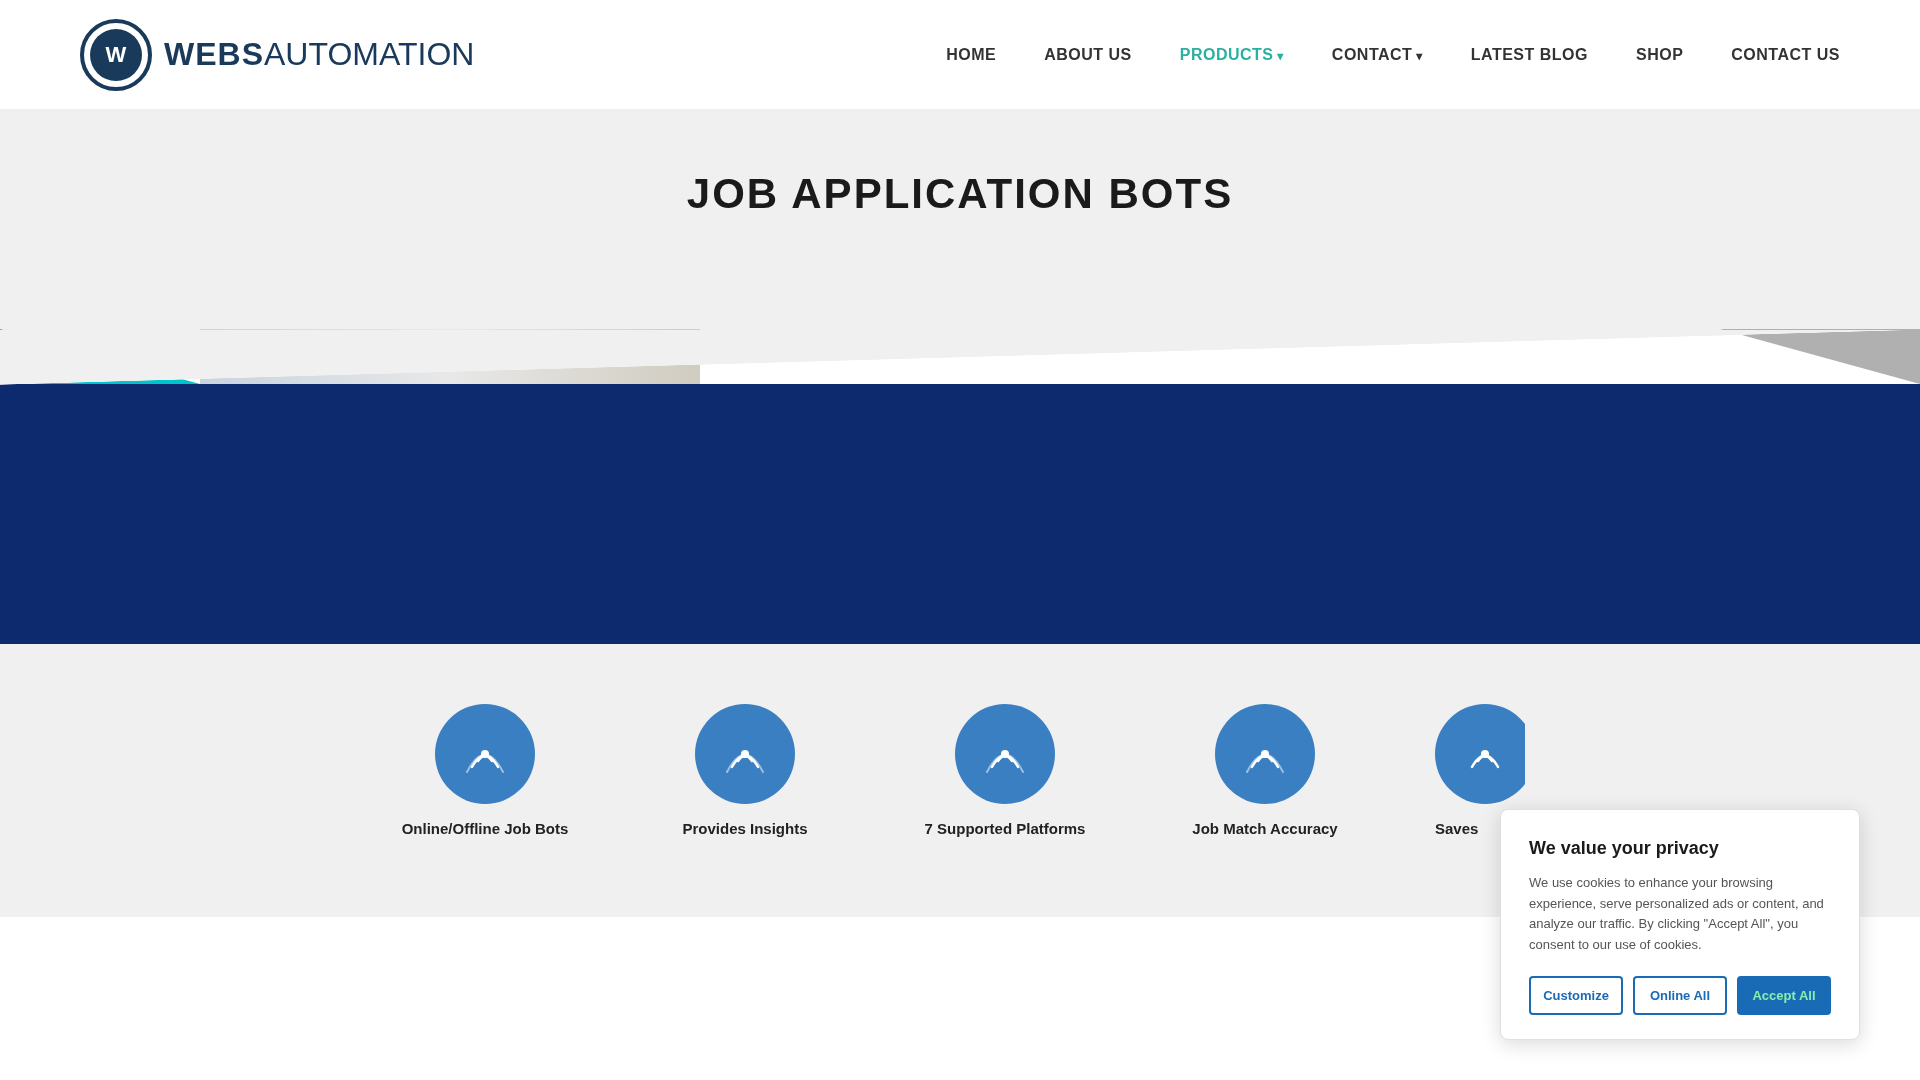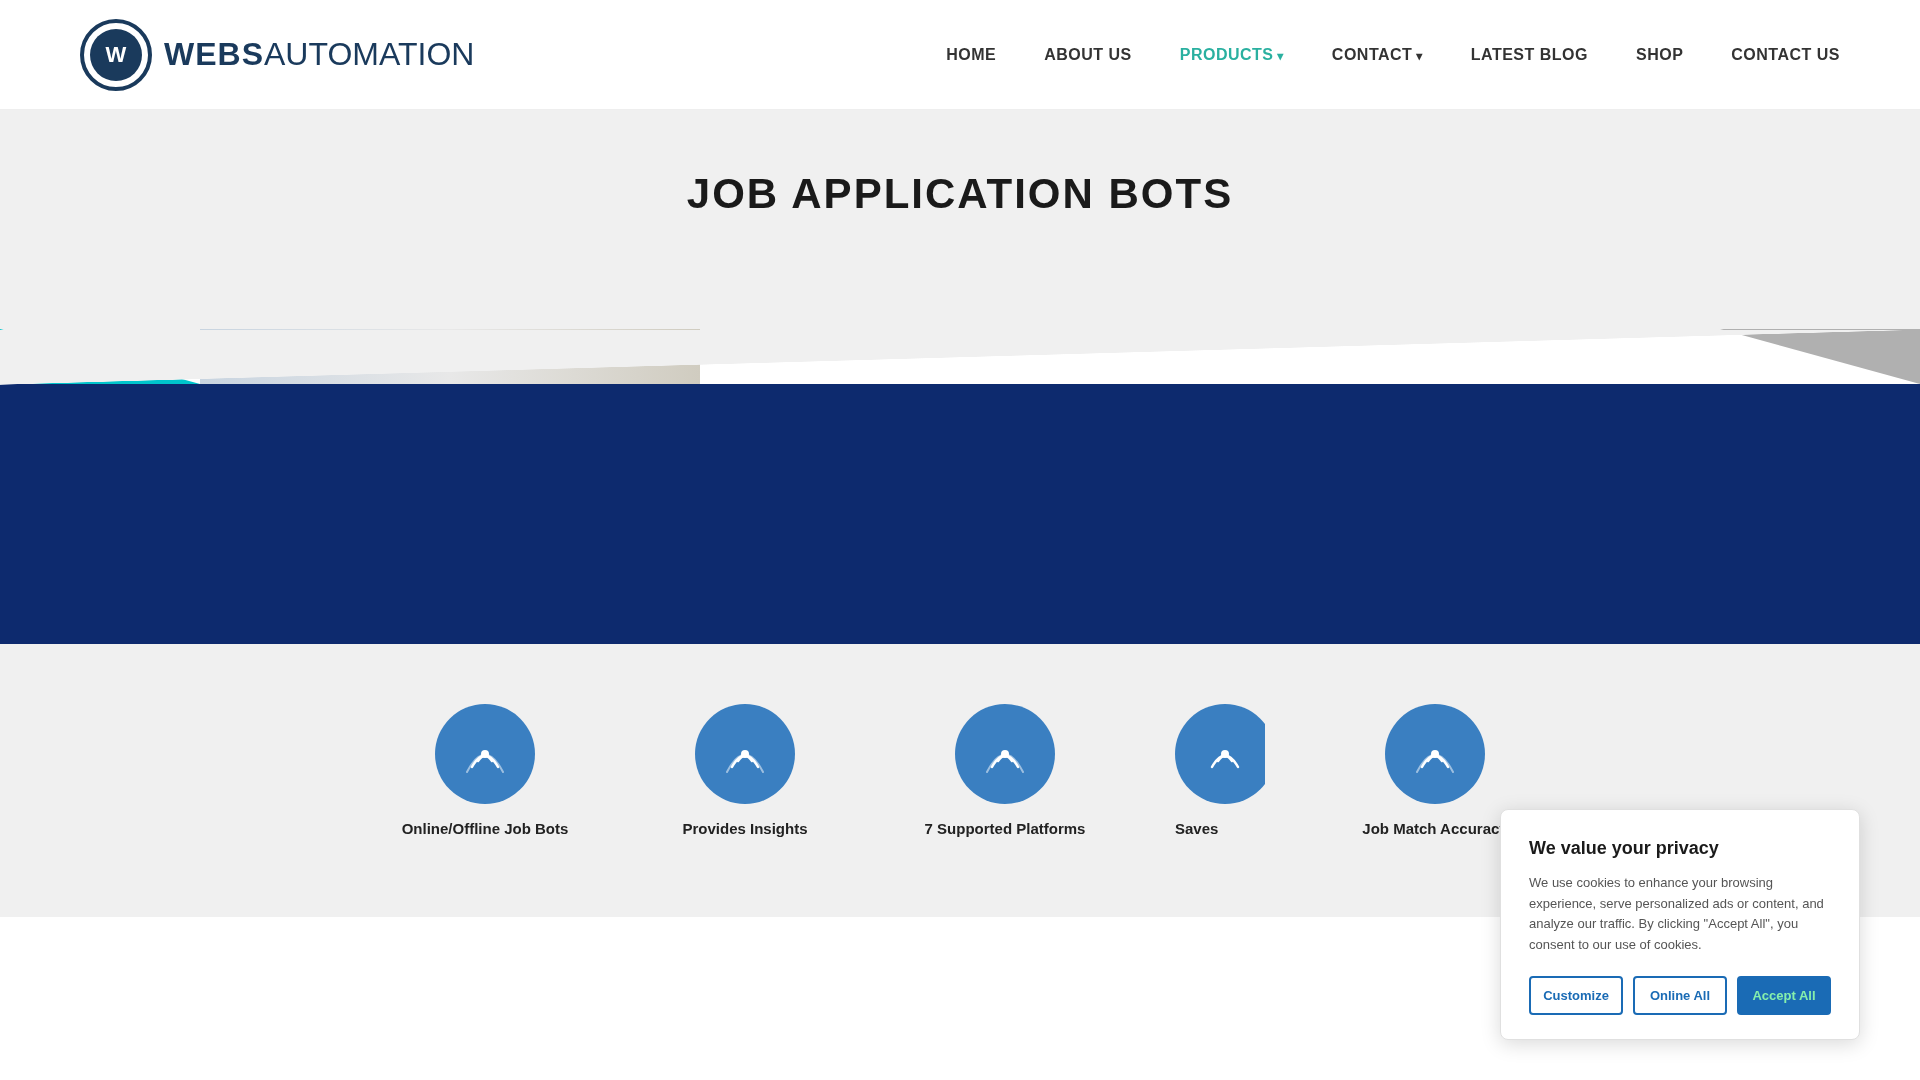--- a/index.html
+++ b/index.html
@@ -234,41 +234,41 @@
         <svg width="50" height="50" viewBox="0 0 50 50" fill="none" xmlns="http://www.w3.org/2000/svg">
           <circle cx="25" cy="25" r="4" fill="white"></circle>
           <path d="M18 32 Q25 22 32 32" stroke="white" stroke-width="2.5" fill="none" stroke-linecap="round"></path>
           <path d="M12 38 Q25 15 38 38" stroke="white" stroke-width="2.5" fill="none" stroke-linecap="round"></path>
           <path d="M7 43 Q25 8 43 43" stroke="rgba(255,255,255,0.5)" stroke-width="2" fill="none" stroke-linecap="round"></path>
         </svg>
       </div>
       <span class="feature-label">7 Supported Platforms</span>
     </div>
 
+    <div class="feature-item">
+      <div class="feature-icon-circle">
+        <svg width="50" height="50" viewBox="0 0 50 50" fill="none" xmlns="http://www.w3.org/2000/svg">
+          <circle cx="25" cy="25" r="4" fill="white"></circle>
+          <path d="M18 32 Q25 22 32 32" stroke="white" stroke-width="2.5" fill="none" stroke-linecap="round"></path>
+          <path d="M12 38 Q25 15 38 38" stroke="white" stroke-width="2.5" fill="none" stroke-linecap="round"></path>
+          <path d="M7 43 Q25 8 43 43" stroke="rgba(255,255,255,0.5)" stroke-width="2" fill="none" stroke-linecap="round"></path>
+        </svg>
+      </div>
+      <span class="feature-label">Job Match Accuracy</span>
+    </div>
+
     <div class="feature-item" style="overflow:hidden;width:90px;align-items:flex-start;">
       <div class="feature-icon-circle">
         <svg width="50" height="50" viewBox="0 0 50 50" fill="none" xmlns="http://www.w3.org/2000/svg">
           <circle cx="25" cy="25" r="4" fill="white"></circle>
           <path d="M18 32 Q25 22 32 32" stroke="white" stroke-width="2.5" fill="none" stroke-linecap="round"></path>
           <path d="M12 38 Q25 15 38 38" stroke="white" stroke-width="2.5" fill="none" stroke-linecap="round"></path>
         </svg>
       </div>
       <span class="feature-label">Saves</span>
-    </div>
-
-    <div class="feature-item">
-      <div class="feature-icon-circle">
-        <svg width="50" height="50" viewBox="0 0 50 50" fill="none" xmlns="http://www.w3.org/2000/svg">
-          <circle cx="25" cy="25" r="4" fill="white"></circle>
-          <path d="M18 32 Q25 22 32 32" stroke="white" stroke-width="2.5" fill="none" stroke-linecap="round"></path>
-          <path d="M12 38 Q25 15 38 38" stroke="white" stroke-width="2.5" fill="none" stroke-linecap="round"></path>
-          <path d="M7 43 Q25 8 43 43" stroke="rgba(255,255,255,0.5)" stroke-width="2" fill="none" stroke-linecap="round"></path>
-        </svg>
-      </div>
-      <span class="feature-label">Job Match Accuracy</span>
     </div>
 
   </div>
 </section>
 
 <div class="cookie-banner">
   <div class="cookie-title">We value your privacy</div>
   <div class="cookie-desc">We use cookies to enhance your browsing experience, serve personalized ads or content, and analyze our traffic. By clicking "Accept All", you consent to our use of cookies.</div>
   <div class="cookie-buttons">
     <button class="cookie-btn customize">Customize</button>

